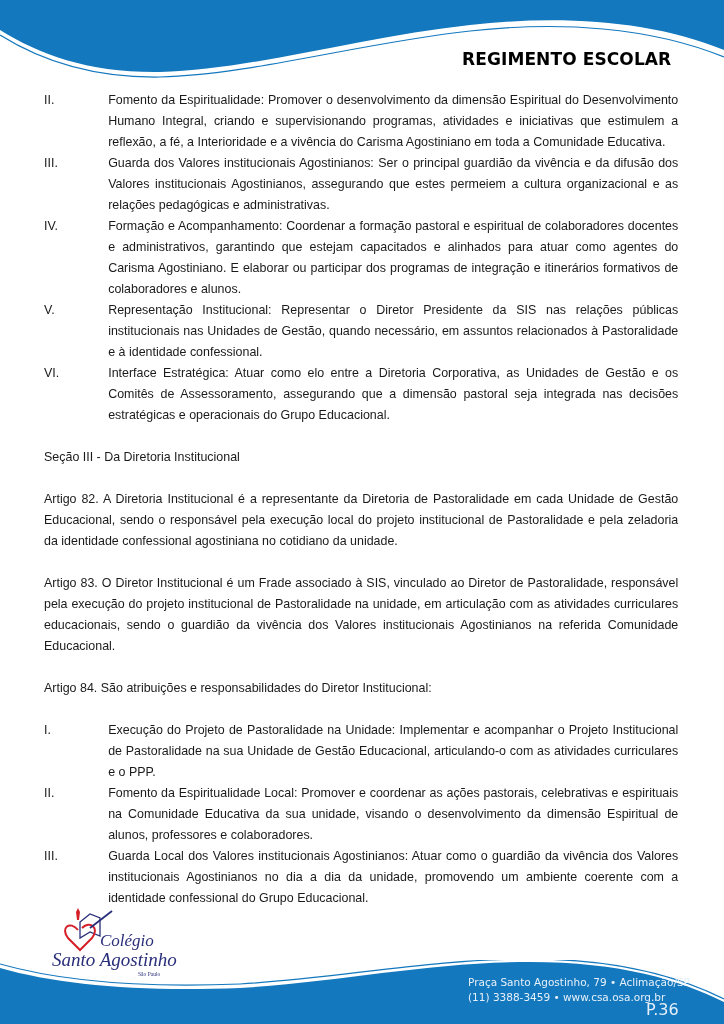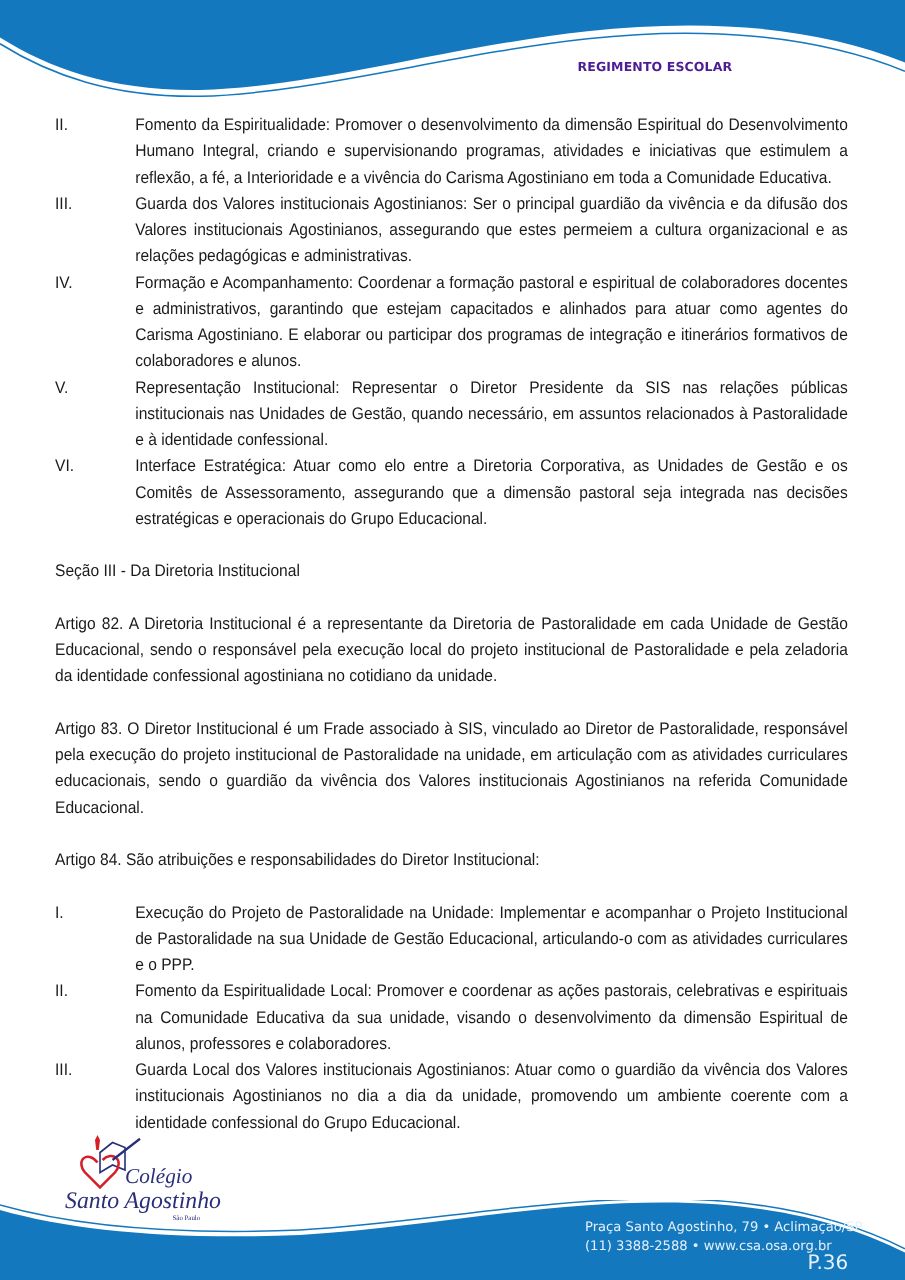--- a/index.html
+++ b/index.html
@@ -6,21 +6,21 @@
   body {
     width: 724px; height: 1024px; position: relative; overflow: hidden;
     background: #ffffff;
     font-family: "Liberation Sans", sans-serif;
     color: #1a1a1a;
   }
   .header-wave { position: absolute; left: 0; top: 0; width: 724px; height: 80px; }
   .doc-title {
     position: absolute; left: 462px; top: 49px;
     font-family: "DejaVu Sans", sans-serif; font-weight: bold;
-    font-size: 10px; letter-spacing: 0.1px; color: #4c1d95;
+    font-size: 17px; letter-spacing: 0.1px; color: #000000;
   }
   .content {
     position: absolute; left: 44px; top: 89px; width: 635px;
     font-size: 13.4px; line-height: 21px; text-align: justify;
     transform: scaleX(0.93); transform-origin: left top;
     width: 682px;
   }
   .list-item { display: flex; }
   .list-num { width: 69px; flex: 0 0 69px; }
   .list-text { flex: 1; text-align: justify; }
@@ -109,15 +109,15 @@
     <path d="M26,4 L28,0 L30,4 L29,12 L27,12 Z" fill="#d5202a"></path>
     <path d="M40,20 L62,3" stroke="#2a2f7a" stroke-width="1.8"></path>
   </g>
   <text x="50" y="38" font-family="Liberation Serif, serif" font-style="italic" font-size="17" fill="#2a2f7a">Colégio</text>
   <text x="2" y="58" font-family="Liberation Serif, serif" font-style="italic" font-size="19" fill="#2a2f7a">Santo Agostinho</text>
   <text x="88" y="68" font-family="Liberation Serif, serif" font-size="5.5" fill="#2a2f7a">São Paulo</text>
 </svg>
 
 <div class="footer-address">
   <div>Praça Santo Agostinho, 79 • Aclimação/SP</div>
-  <div>(11) 3388-2588 • www.csa.osa.org.br</div>
+  <div>(11) 3388-3459 • www.csa.osa.org.br</div>
 </div>
 <div class="page-num">P.36</div>
 
 </body></html>

